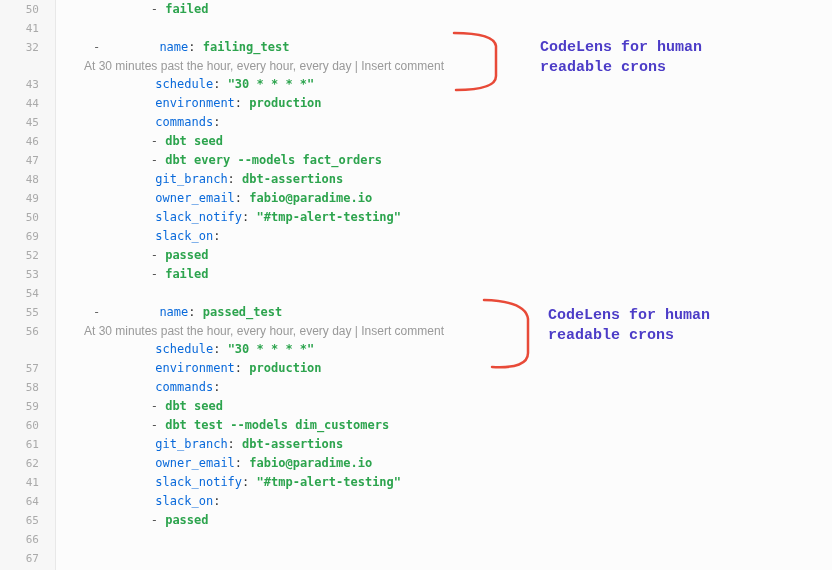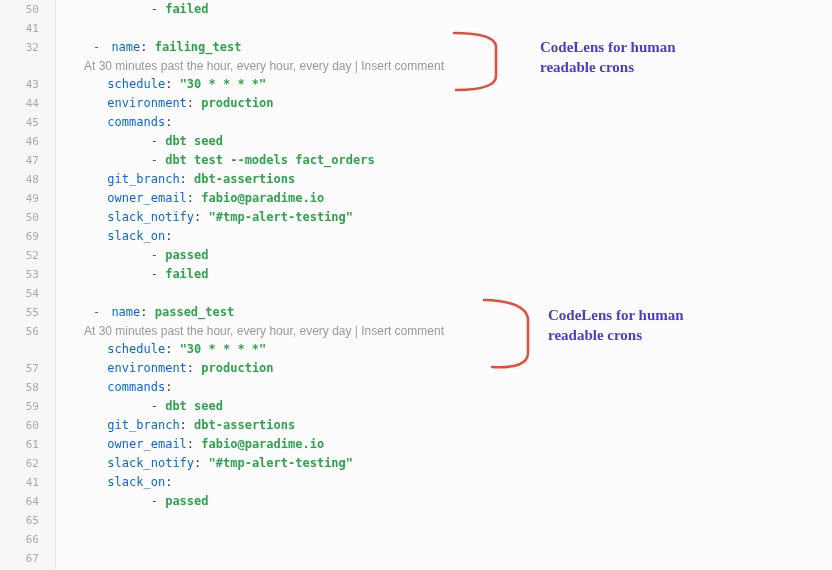--- a/index.html
+++ b/index.html
@@ -54,39 +54,40 @@
       font-size: 12px;
       color: #999;
       padding-left: 20px;
       font-family: -apple-system, BlinkMacSystemFont, 'Segoe UI', sans-serif;
     }
     .codelens-link {
       cursor: pointer;
     }
     .key {
       color: #0969da;
+      margin-left: 48px;
     }
     .fold-marker {
       color: #666;
       margin-right: 4px;
     }
     .colon {
       color: #333;
     }
     .dash {
       color: #555;
     }
     .value {
       color: #2da44e;
       font-weight: bold;
     }
     .annotation {
       position: absolute;
       color: #4c3cc7;
-      font-family: Liberation Serif, serif;
+      font-family: Liberation Mono, monospace;
       font-weight: 700;
       font-size: 15px;
       line-height: 1.3;
     }
     .annotation-1 {
       top: 38px;
       left: 484px;
     }
     .annotation-2 {
       top: 306px;
@@ -155,34 +156,35 @@
     <div class="annotation annotation-1">CodeLens for human<br>readable crons</div>
     <div class="annotation annotation-2">CodeLens for human<br>readable crons</div>
   <div class="line">            <span class="dash">-</span> <span class="value">failed</span></div>
       <div class="line">&nbsp;</div>
       <div class="line">    <span class="fold-marker">-</span> <span class="key">name</span><span class="colon">:</span> <span class="value">failing_test</span></div>
       <div class="codelens-line"><span class="codelens-link">At 30 minutes past the hour, every hour, every day | Insert comment</span></div>
       <div class="line">      <span class="key">schedule</span><span class="colon">:</span> <span class="value">"30 * * * *"</span></div>
       <div class="line">      <span class="key">environment</span><span class="colon">:</span> <span class="value">production</span></div>
       <div class="line">      <span class="key">commands</span><span class="colon">:</span></div>
       <div class="line">            <span class="dash">-</span> <span class="value">dbt seed</span></div>
-      <div class="line">            <span class="dash">-</span> <span class="value">dbt test --models fact_orders</span></div>
+      <div class="line">            <span class="dash">-</span> <span class="value">dbt every --models fact_orders</span></div>
       <div class="line">      <span class="key">git_branch</span><span class="colon">:</span> <span class="value">dbt-assertions</span></div>
       <div class="line">      <span class="key">owner_email</span><span class="colon">:</span> <span class="value">fabio@paradime.io</span></div>
       <div class="line">      <span class="key">slack_notify</span><span class="colon">:</span> <span class="value">"#tmp-alert-testing"</span></div>
       <div class="line">      <span class="key">slack_on</span><span class="colon">:</span></div>
       <div class="line">            <span class="dash">-</span> <span class="value">passed</span></div>
       <div class="line">            <span class="dash">-</span> <span class="value">failed</span></div>
       <div class="line">&nbsp;</div>
       <div class="line">    <span class="fold-marker">-</span> <span class="key">name</span><span class="colon">:</span> <span class="value">passed_test</span></div>
       <div class="codelens-line"><span class="codelens-link">At 30 minutes past the hour, every hour, every day | Insert comment</span></div>
       <div class="line">      <span class="key">schedule</span><span class="colon">:</span> <span class="value">"30 * * * *"</span></div>
       <div class="line">      <span class="key">environment</span><span class="colon">:</span> <span class="value">production</span></div>
       <div class="line">      <span class="key">commands</span><span class="colon">:</span></div>
       <div class="line">            <span class="dash">-</span> <span class="value">dbt seed</span></div>
+      <div class="line">            <span class="dash">-</span> <span class="value">dbt test --models dim_customers</span></div>
       <div class="line">      <span class="key">git_branch</span><span class="colon">:</span> <span class="value">dbt-assertions</span></div>
       <div class="line">      <span class="key">owner_email</span><span class="colon">:</span> <span class="value">fabio@paradime.io</span></div>
       <div class="line">      <span class="key">slack_notify</span><span class="colon">:</span> <span class="value">"#tmp-alert-testing"</span></div>
       <div class="line">      <span class="key">slack_on</span><span class="colon">:</span></div>
       <div class="line">            <span class="dash">-</span> <span class="value">passed</span></div>
       <div class="line">             </div>
     </div>
 </div>
 
 </body></html>

